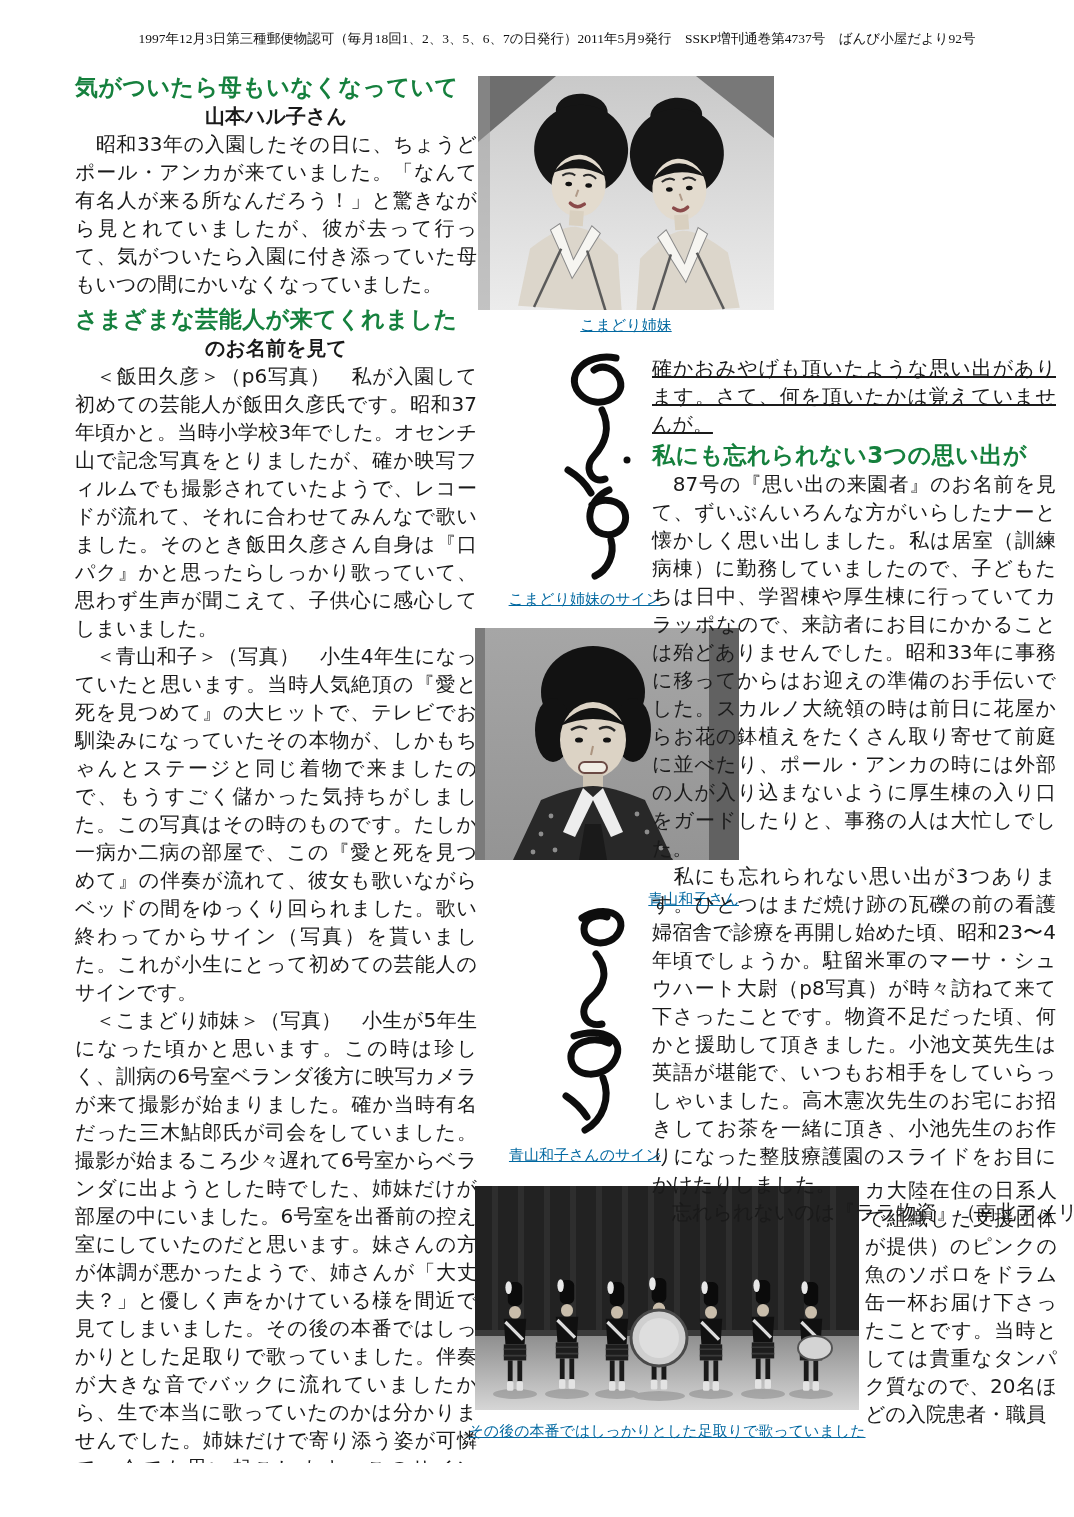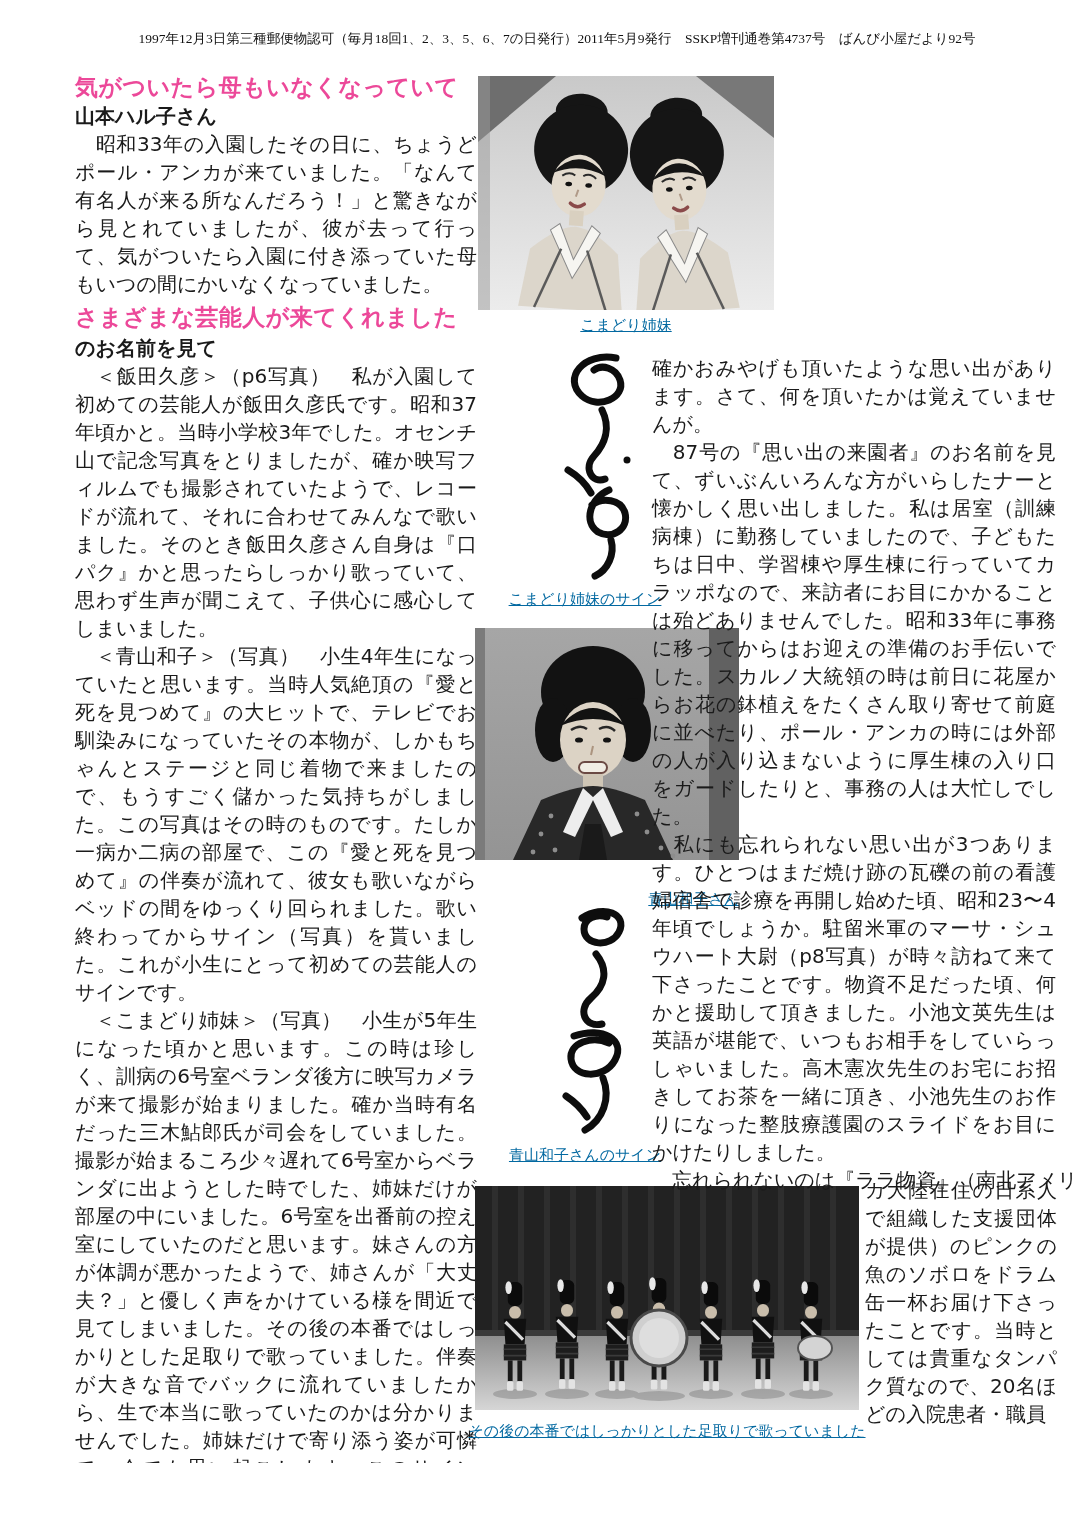--- a/index.html
+++ b/index.html
@@ -2,43 +2,43 @@
 <html lang="ja"><head>
 <meta charset="utf-8">
 <style>
   html,body{margin:0;padding:0;background:#ffffff;}
   .page{position:relative;width:1074px;height:1463px;background:#ffffff;overflow:hidden;
         font-family:"DejaVu Sans",sans-serif;color:#1a1a1a;margin-left:20px;}
   .abs{position:absolute;}
   .jp{text-align:justify;word-break:break-all;overflow-wrap:anywhere;}
   .body-text{font-size:20px;line-height:28px;}
   .body-text p{margin:0;}
-  .head{font-size:23px;font-weight:bold;color:#ec4899;line-height:30px;letter-spacing:0.5px;}
-  .byline{font-size:20px;font-weight:bold;text-align:left;line-height:28px;}
+  .head{font-size:23px;font-weight:bold;color:#15803d;line-height:30px;letter-spacing:0.5px;}
+  .byline{font-size:20px;font-weight:bold;text-align:center;line-height:28px;}
   .caption{font-size:15px;color:#0369a1;text-align:center;line-height:22px;text-decoration:underline;}
   .masthead{position:absolute;top:30px;left:0;width:100%;text-align:center;
             font-family:"Liberation Serif",serif;font-size:13.5px;color:#111;}
   .footer{position:absolute;top:1474px;left:0;width:100%;text-align:center;
           font-family:"Liberation Serif",serif;font-size:21px;color:#111;}
   .footer .dash{letter-spacing:-2px;margin:0 16px;position:relative;top:-3px;}
   .nowrap{white-space:nowrap;}
   svg{display:block;}
 </style>
 </head>
 <body>
 
 <div class="page">
 
   <div class="masthead">1997年12月3日第三種郵便物認可（毎月18回1、2、3、5、6、7の日発行）2011年5月9発行　SSKP増刊通巻第4737号　ばんび小屋だより92号</div>
 
   <div class="abs" style="left:55px;top:72px;width:402px;">
     <div class="head">気がついたら母もいなくなっていて</div>
     <div class="byline">山本ハル子さん</div>
     <div class="body-text jp">　昭和33年の入園したその日に、ちょうどポール・アンカが来ていました。「なんて有名人が来る所なんだろう！」と驚きながら見とれていましたが、彼が去って行って、気がついたら入園に付き添っていた母もいつの間にかいなくなっていました。</div>
-    <div class="head" style="margin-top:6px;font-family:Liberation Mono, monospace;">さまざまな芸能人が来てくれました</div>
+    <div class="head" style="margin-top:6px;">さまざまな芸能人が来てくれました</div>
     <div class="byline">のお名前を見て</div>
     <div class="body-text jp">　＜飯田久彦＞（p6写真）　私が入園して初めての芸能人が飯田久彦氏です。昭和37年頃かと。当時小学校3年でした。オセンチ山で記念写真をとりましたが、確か映写フィルムでも撮影されていたようで、レコードが流れて、それに合わせてみんなで歌いました。そのとき飯田久彦さん自身は『口パク』かと思ったらしっかり歌っていて、思わず生声が聞こえて、子供心に感心してしまいました。</div>
     <div class="body-text jp">　＜青山和子＞（写真）　小生4年生になっていたと思います。当時人気絶頂の『愛と死を見つめて』の大ヒットで、テレビでお馴染みになっていたその本物が、しかもちゃんとステージと同じ着物で来ましたので、もうすごく儲かった気持ちがしました。この写真はその時のものです。たしか一病か二病の部屋で、この『愛と死を見つめて』の伴奏が流れて、彼女も歌いながらベッドの間をゆっくり回られました。歌い終わってからサイン（写真）を貰いました。これが小生にとって初めての芸能人のサインです。</div>
     <div class="body-text jp">　＜こまどり姉妹＞（写真）　小生が5年生になった頃かと思います。この時は珍しく、訓病の6号室ベランダ後方に映写カメラが来て撮影が始まりました。確か当時有名だった三木鮎郎氏が司会をしていました。撮影が始まるころ少々遅れて6号室からベランダに出ようとした時でした、姉妹だけが部屋の中にいました。6号室を出番前の控え室にしていたのだと思います。妹さんの方が体調が悪かったようで、姉さんが「大丈夫？」と優しく声をかけている様を間近で見てしまいました。その後の本番ではしっかりとした足取りで歌っていました。伴奏が大きな音でバックに流れていましたから、生で本当に歌っていたのかは分かりませんでした。姉妹だけで寄り添う姿が可憐で、今でも思い起こします。このサイン（写真）はその時に貰いましたが、姉</div>
   </div>
 
   <div class="abs" style="left:458px;top:76px;width:296px;height:234px;">
     <svg viewBox="0 0 296 234" width="296" height="234" role="img">
       <defs>
         <linearGradient id="p1bg" x1="0" y1="0" x2="0" y2="1">
@@ -205,21 +205,22 @@
       <use href="#piper" transform="translate(336,96) scale(0.8)"></use>
       <circle cx="184" cy="152" r="28" fill="#cfcfcf" stroke="#4a4a4a" stroke-width="3"></circle>
       <circle cx="184" cy="152" r="20" fill="#dedede"></circle>
       <ellipse cx="340" cy="162" rx="17" ry="12" fill="#d4d4d4" stroke="#555" stroke-width="2"></ellipse>
     </svg>
   </div>
   <div class="abs caption" style="left:445px;top:1420px;width:404px;">その後の本番ではしっかりとした足取りで歌っていました</div>
 
 
   <div class="abs" style="left:632px;top:354px;width:404px;">
-    <p class="body-text jp" style="margin:0;">確かおみやげも頂いたような思い出があります。さて、何を頂いたかは覚えていませんが。</p>
+    <p class="body-text jp" style="margin:0;text-decoration:underline;">確かおみやげも頂いたような思い出があります。さて、何を頂いたかは覚えていませんが。</p>
+    <div class="head" style="margin-top:2px;">私にも忘れられない3つの思い出が</div>
     <div class="body-text jp">　87号の『思い出の来園者』のお名前を見て、ずいぶんいろんな方がいらしたナーと懐かしく思い出しました。私は居室（訓練病棟）に勤務していましたので、子どもたちは日中、学習棟や厚生棟に行っていてカラッポなので、来訪者にお目にかかることは殆どありませんでした。昭和33年に事務に移ってからはお迎えの準備のお手伝いでした。スカルノ大統領の時は前日に花屋からお花の鉢植えをたくさん取り寄せて前庭に並べたり、ポール・アンカの時には外部の人が入り込まないように厚生棟の入り口をガードしたりと、事務の人は大忙しでした。</div>
     <div class="body-text jp">　私にも忘れられない思い出が3つあります。ひとつはまだ焼け跡の瓦礫の前の看護婦宿舎で診療を再開し始めた頃、昭和23〜4年頃でしょうか。駐留米軍のマーサ・シュウハート大尉（p8写真）が時々訪ねて来て下さったことです。物資不足だった頃、何かと援助して頂きました。小池文英先生は英語が堪能で、いつもお相手をしていらっしゃいました。高木憲次先生のお宅にお招きしてお茶を一緒に頂き、小池先生のお作りになった整肢療護園のスライドをお目にかけたりしました。</div>
     <div class="body-text nowrap">　忘れられないのは『ララ物資』（南北アメリ</div>
   </div>
 
   <div class="abs body-text jp" style="left:845px;top:1176px;width:192px;">カ大陸在住の日系人で組織した支援団体が提供）のピンクの魚のソボロをドラム缶一杯お届け下さったことです。当時としては貴重なタンパク質なので、20名ほどの入院患者・職員</div>
 
   <div class="footer">
     <span class="dash">――</span><span>7</span><span class="dash">――</span>
   </div>

